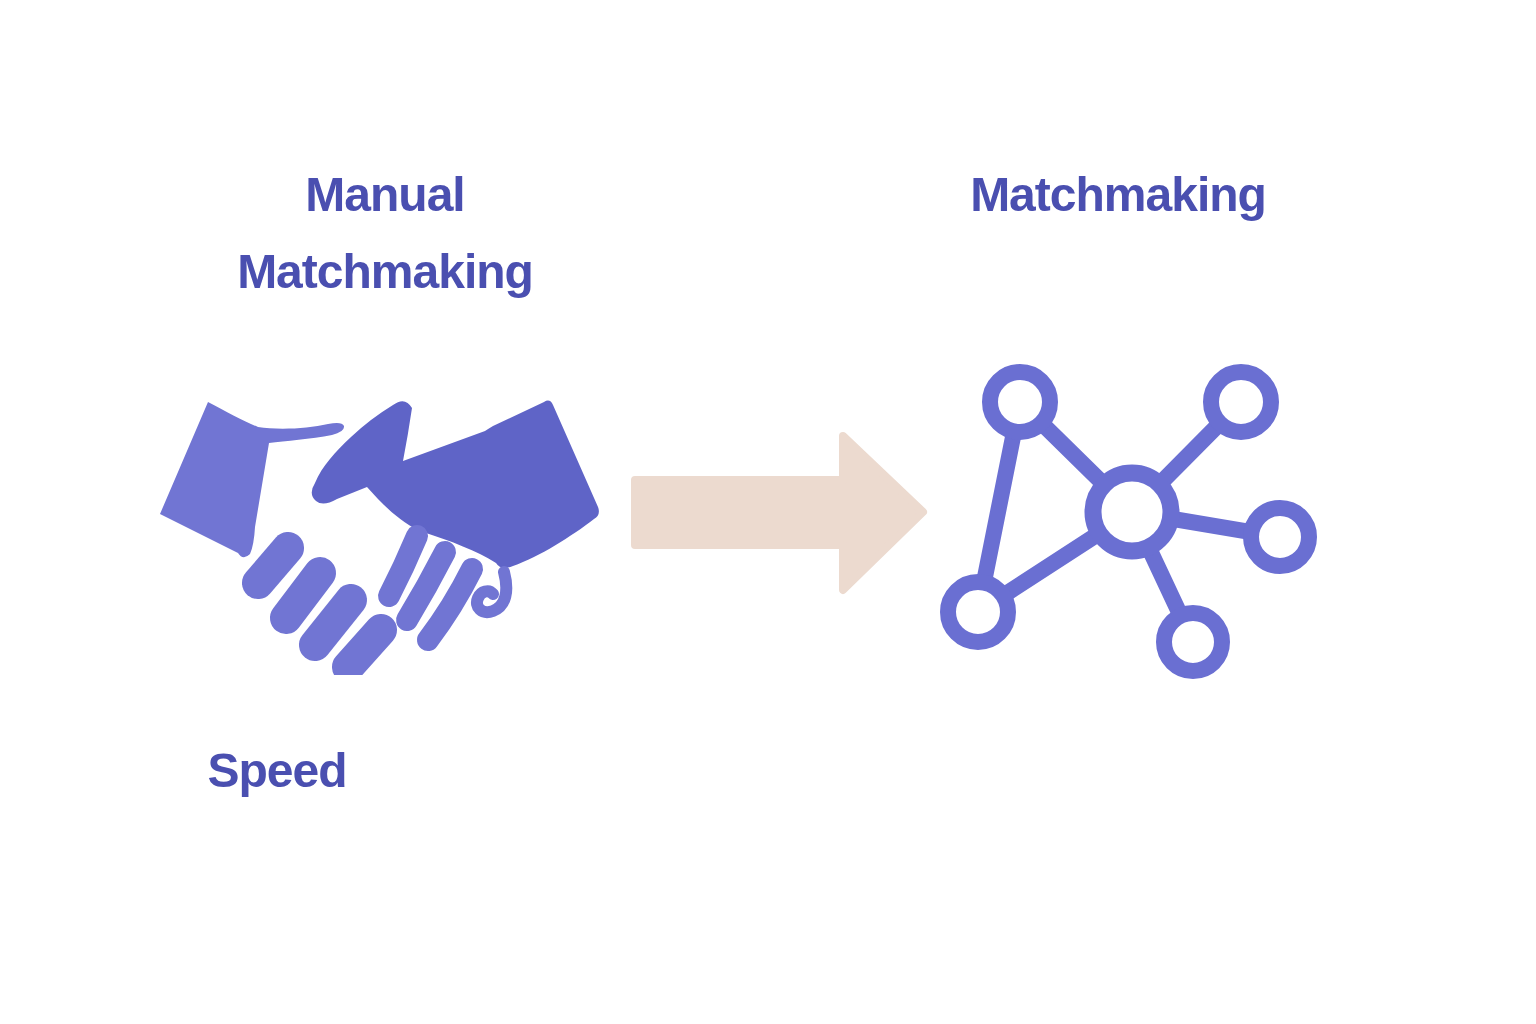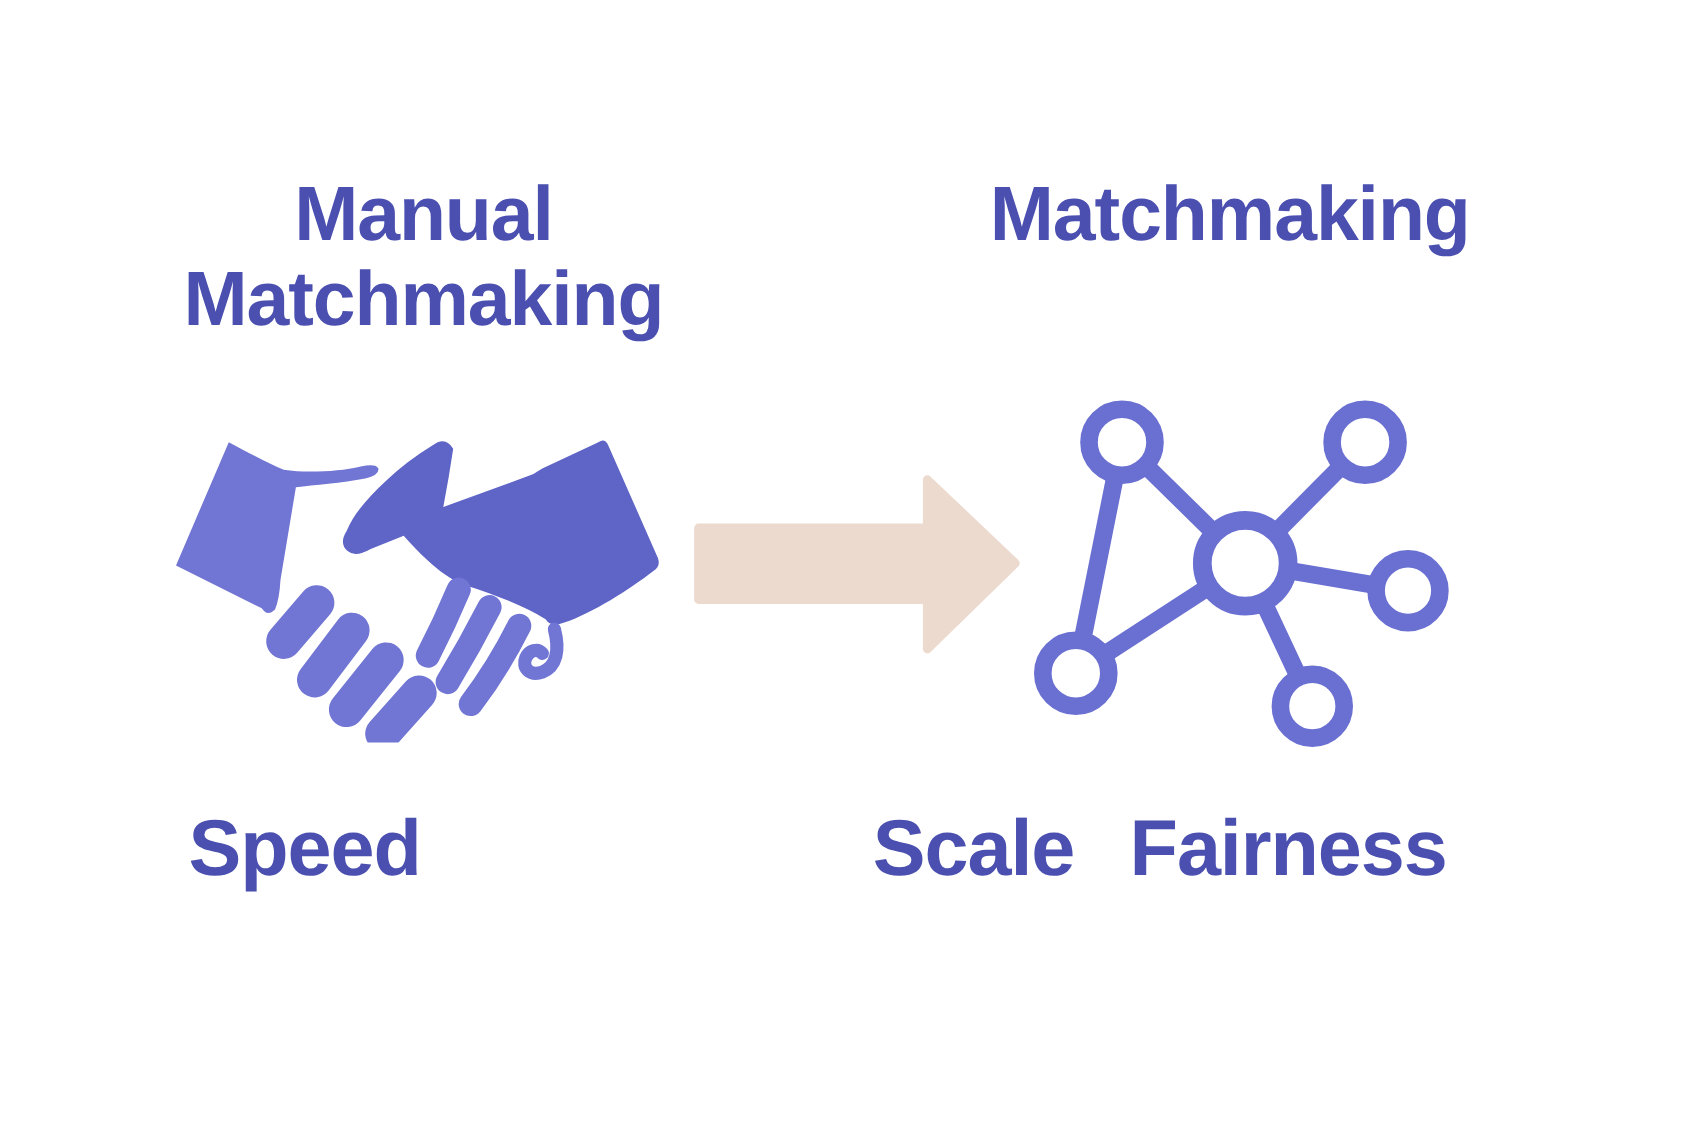--- a/index.html
+++ b/index.html
@@ -16,21 +16,21 @@
     width: 1536px;
     height: 1024px;
     background: var(--c-background, #ffffff);
   }
   .col-title {
     position: absolute;
     width: 520px;
     text-align: center;
     color: var(--c-title_text, #4a4fb0);
     font-weight: bold;
-    font-size: 70px;
+    font-size: 48px;
     line-height: 77px;
     letter-spacing: -1px;
   }
   .title-left  { left: 125px; top: 156px; }
   .title-right { left: 858px; top: 156px; }
 
   .icon-handshake {
     position: absolute;
     left: 155px; top: 395px;
     width: 460px; height: 280px;
@@ -45,21 +45,21 @@
     left: 940px; top: 355px;
     width: 390px; height: 340px;
   }
 
   .benefit {
     position: absolute;
     top: 736px;
     transform: translateX(-50%);
     color: var(--c-title_text, #4a4fb0);
     font-weight: bold;
-    font-size: 72px;
+    font-size: 48px;
     line-height: 70px;
     letter-spacing: -1px;
     white-space: nowrap;
   }
   .b0 { left: 277px; }
   .b1 { left: 592px; }
   .b2 { left: 885px; }
   .b3 { left: 1171px; }
 
   
@@ -153,16 +153,14 @@
       <circle class="net-node" stroke-width="17" cx="192" cy="157" r="39"></circle>
       <circle class="net-node" stroke-width="16" cx="80" cy="47" r="30"></circle>
       <circle class="net-node" stroke-width="16" cx="301" cy="47" r="30"></circle>
       <circle class="net-node" stroke-width="16" cx="340" cy="182" r="29"></circle>
       <circle class="net-node" stroke-width="16" cx="38" cy="257" r="30"></circle>
       <circle class="net-node" stroke-width="16" cx="253" cy="287" r="29"></circle>
     </g>
   </svg>
 
   <div class="benefit b0">Speed</div>
-  <div class="benefit b2">Scale</div>
-  <div class="benefit b3">Fairness</div>
 
 </div>
 
 </body></html>

